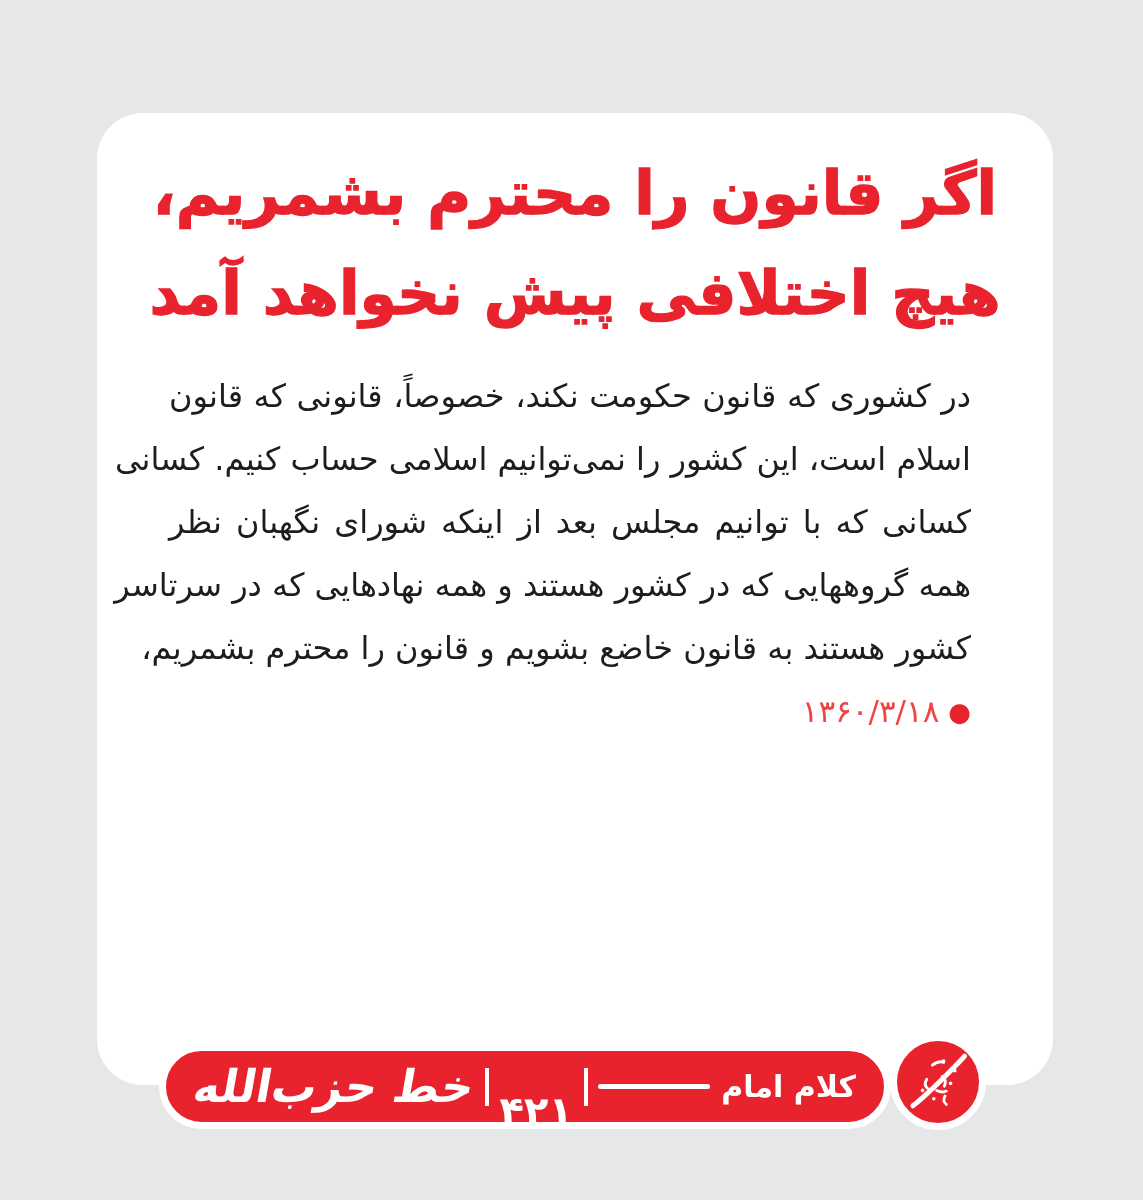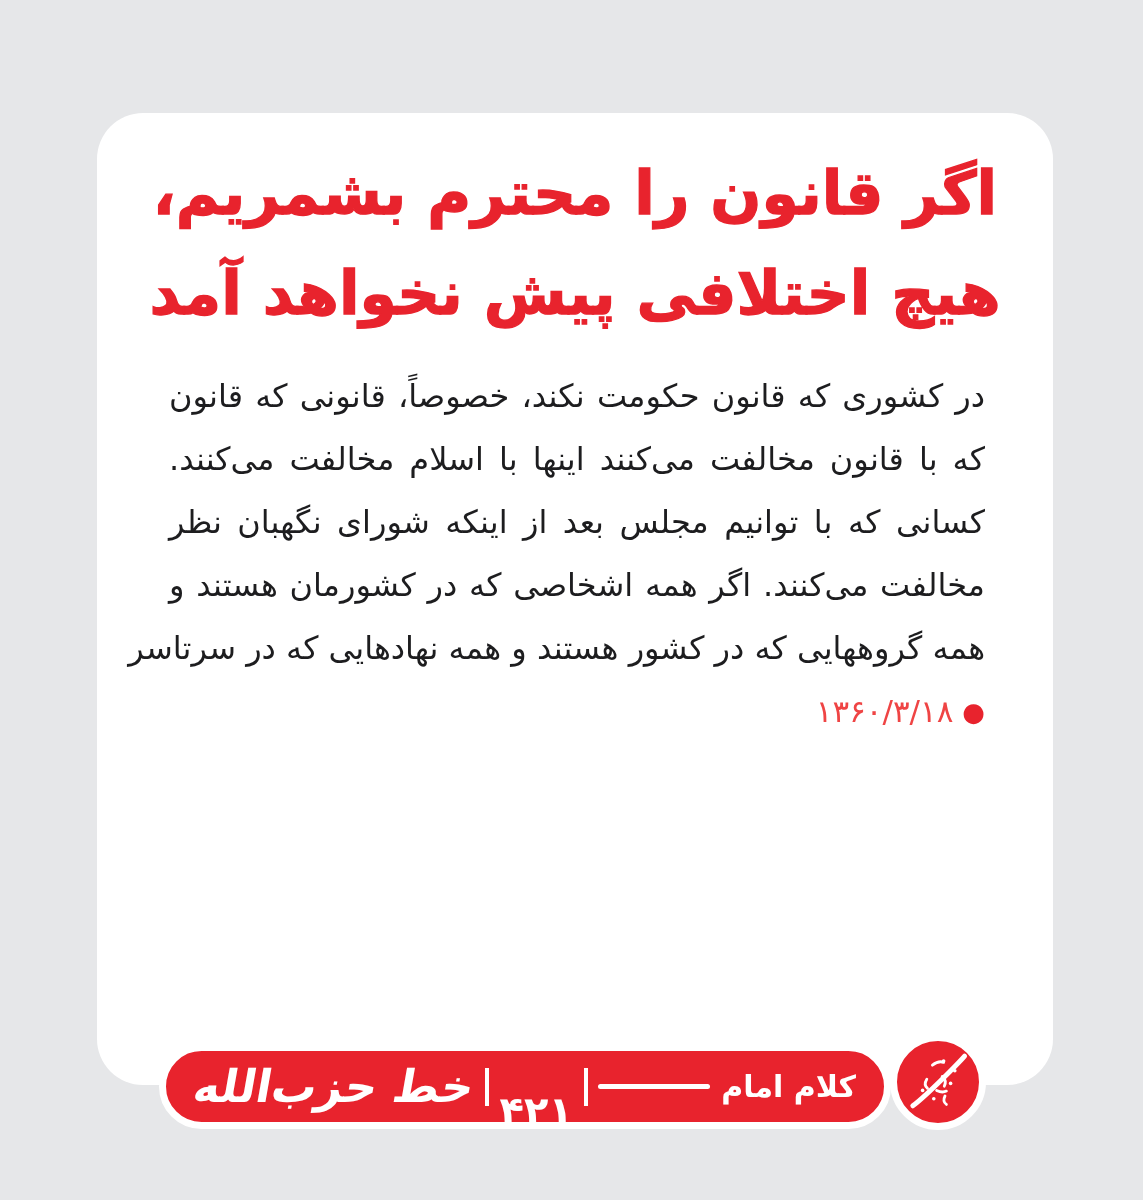--- a/index.html
+++ b/index.html
@@ -31,21 +31,21 @@
     font-weight: bold;
     font-size: 60px;
     line-height: 100px;
     -webkit-text-stroke: 1.3px #e8232d;
     letter-spacing: -1px;
   }
 
   
   .quote-body {
     position: absolute;
-    top: 252px; left: 72px; right: 68px;
+    top: 252px; left: 72px; right: 82px;
     color: #1d1d1f;
     font-size: 32px;
     direction: rtl;
   }
   .body-line {
     height: 63px;
     line-height: 63px;
     text-align: justify;
     text-align-last: justify;
     white-space: nowrap;
@@ -135,24 +135,24 @@
 
 <div class="quote-card">
 
   <div class="quote-title">
     <div>اگر قانون را محترم بشمریم،</div>
     <div>هیچ اختلافی پیش نخواهد آمد</div>
   </div>
 
   <div class="quote-body">
     <div class="body-line">در کشوری که قانون حکومت نکند، خصوصاً، قانونی که قانون</div>
-    <div class="body-line">که با قانون مخالفت می‌کنند اینها با اسلام مخالفت می‌کنند.</div>
+    <div class="body-line">اسلام است، این کشور را نمی‌توانیم اسلامی حساب کنیم. کسانی</div>
     <div class="body-line">کسانی که با توانیم مجلس بعد از اینکه شورای نگهبان نظر</div>
-    <div class="body-line">مخالفت می‌کنند. اگر همه اشخاصی که در کشورمان هستند و</div>
     <div class="body-line">همه گروههایی که در کشور هستند و همه نهادهایی که در سرتاسر</div>
+    <div class="body-line">کشور هستند به قانون خاضع بشویم و قانون را محترم بشمریم،</div>
     <div class="body-last-line">
       <span class="date-bullet">●</span>
       <span class="quote-date">۱۳۶۰/۳/۱۸</span>
     </div>
   </div>
 
 </div>
 
 <div class="footer-bar">
   <span class="footer-section-label">کلام امام</span>

